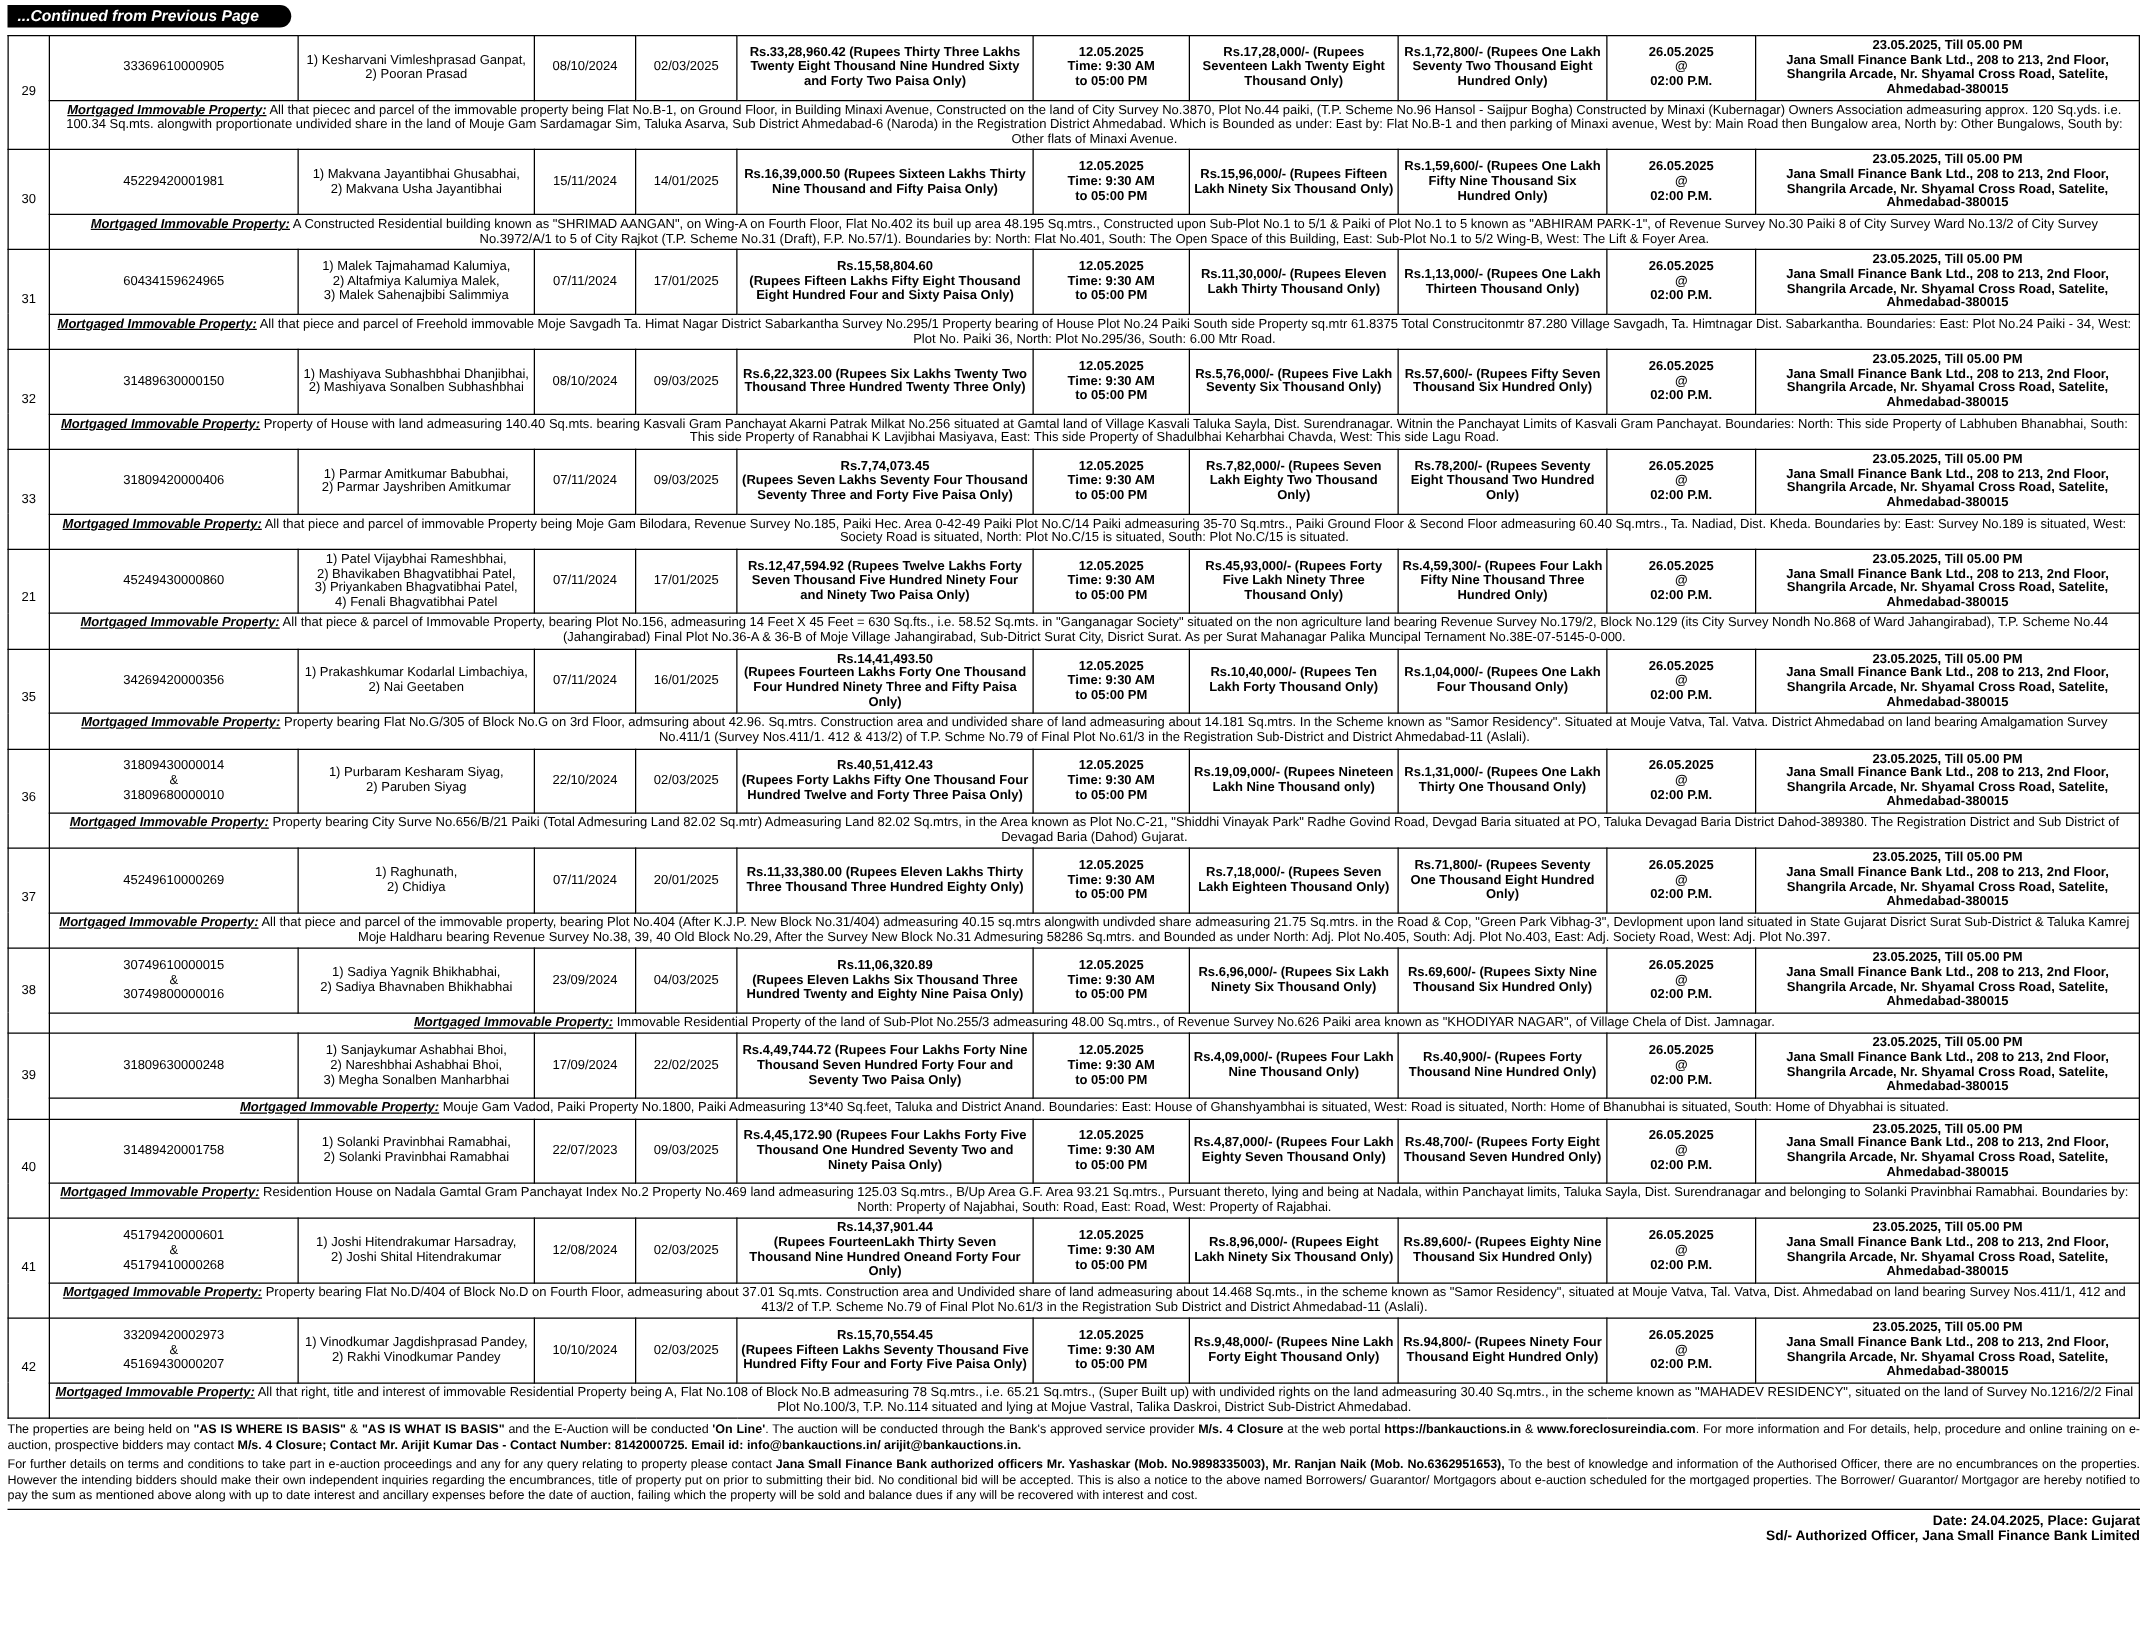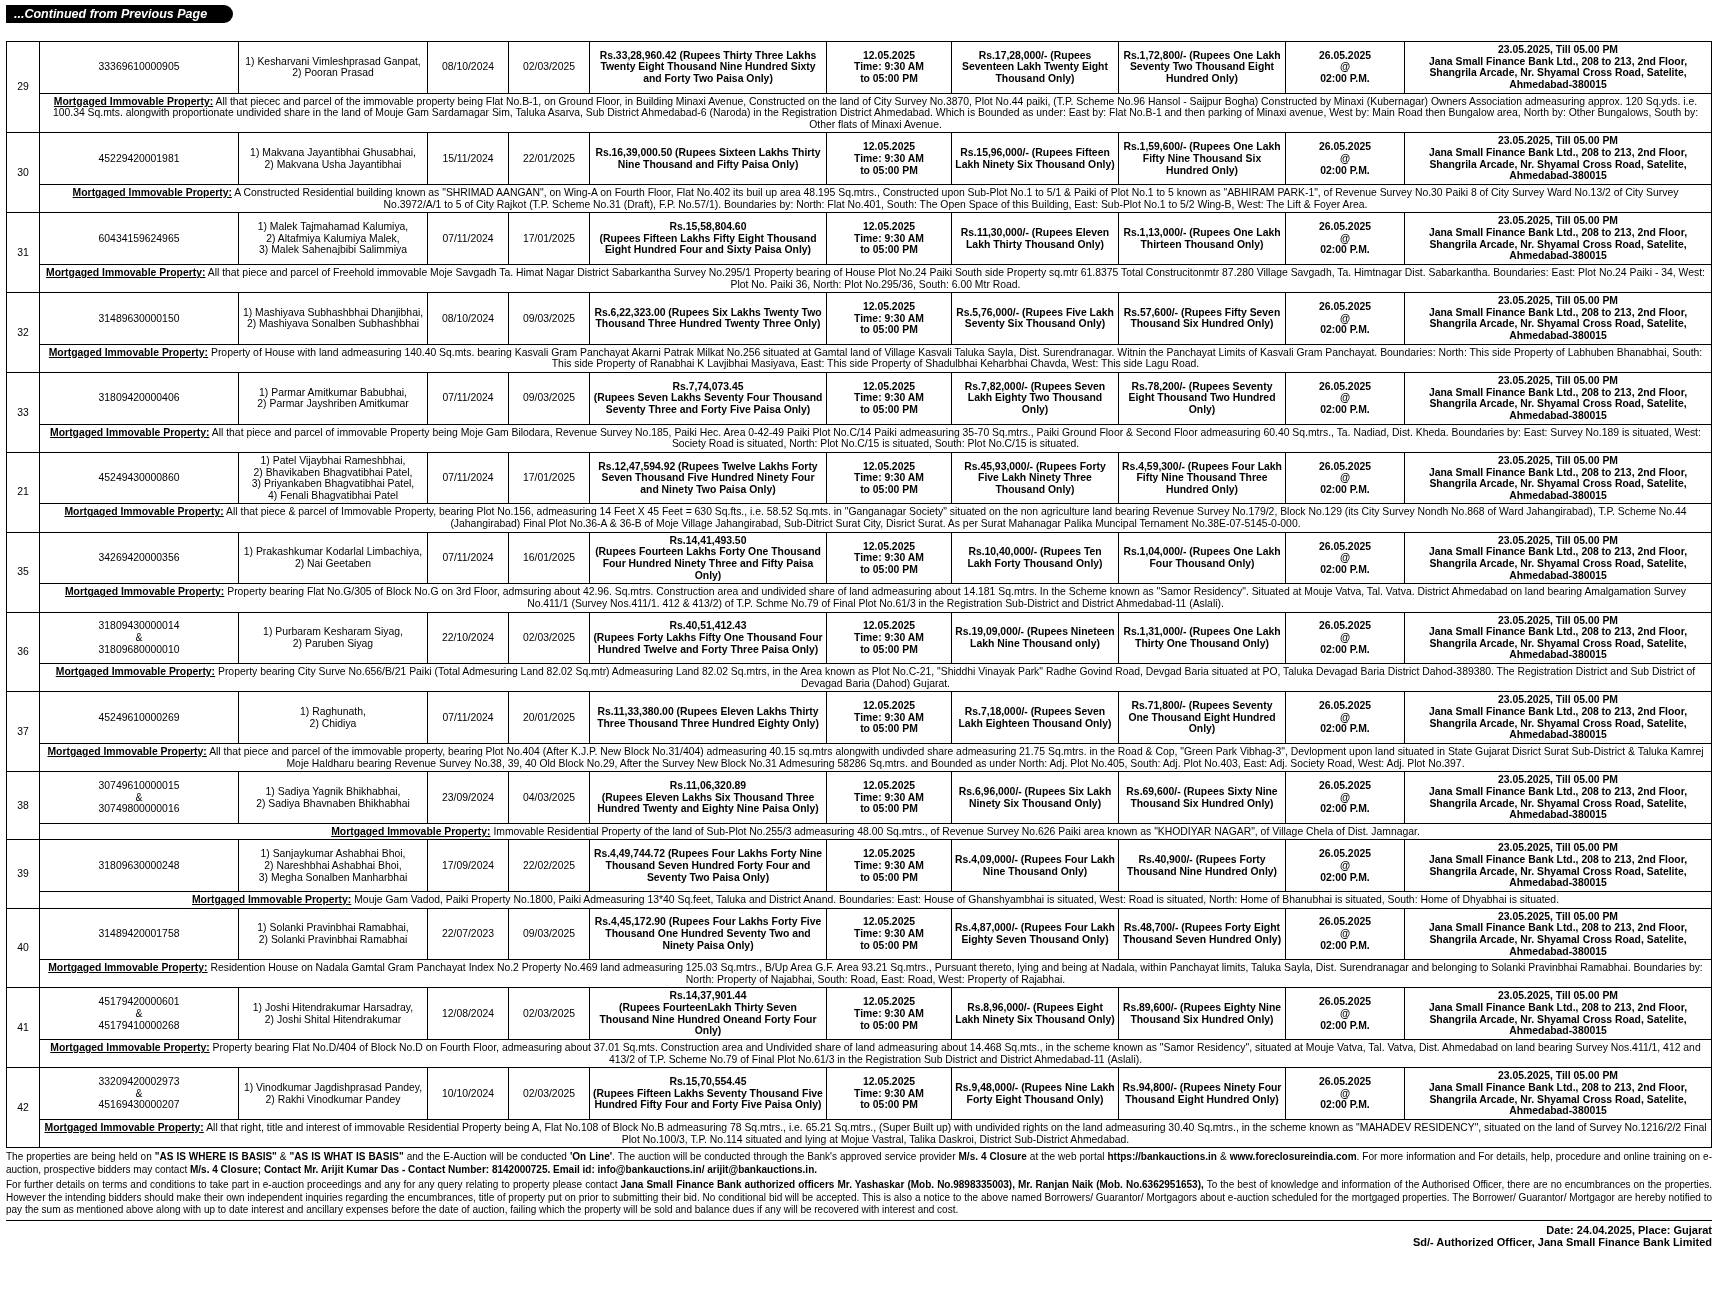--- a/index.html
+++ b/index.html
@@ -8,21 +8,21 @@
     color:#000;
     width:1718px;
   }
   .page{width:1718px;padding:4px 6px 2px 6px;box-sizing:border-box;}
   .contbar{
     display:inline-block;
     background:#000;color:#fff;
     font-style:italic;font-weight:bold;font-size:12.5px;
     padding:2px 26px 2px 8px;
     border-radius:0 10px 10px 0;
-    margin-bottom:18px;
+    margin-bottom:6px;
   }
   table.main{
     border-collapse:collapse;
     width:100%;
     table-layout:fixed;
     border:1.6px solid #000;
   }
   table.main td{
     border:1px solid #000;
     vertical-align:middle;
@@ -41,21 +41,21 @@
   td.inspect{width:118px;}
   td.lastdate{width:112px;}
   td.auction{width:300px;font-weight:bold;font-size:10.3px;line-height:1.25;}
   td.mortgage{
     text-align:left;
     font-size:10.2px;
     line-height:1.2;
     padding:2px 5px;
   }
   .bold{font-weight:bold;}
-  .u{text-decoration:underline;}
+  .u{text-decoration:underline;font-style:italic;}
   .amt-main{font-weight:bold;}
   .inspect-line{line-height:1.25;}
   .footer{
     margin-top:3px;
     font-size:10px;
     line-height:1.28;
     text-align:justify;
   }
   .footer p{margin:0 0 2px 0;}
   .footerline{
@@ -88,21 +88,21 @@
           <td class="auction">23.05.2025, Till 05.00 PM<br>Jana Small Finance Bank Ltd., 208 to 213, 2nd Floor, Shangrila Arcade, Nr. Shyamal Cross Road, Satelite, Ahmedabad-380015</td>
         </tr>
         <tr>
           <td class="mortgage" colspan="10"><span class="bold u">Mortgaged Immovable Property:</span><span> All that piecec and parcel of the immovable property being Flat No.B-1, on Ground Floor, in Building Minaxi Avenue, Constructed on the land of City Survey No.3870, Plot No.44 paiki, (T.P. Scheme No.96 Hansol - Saijpur Bogha) Constructed by Minaxi (Kubernagar) Owners Association admeasuring approx. 120 Sq.yds. i.e. 100.34 Sq.mts. alongwith proportionate undivided share in the land of Mouje Gam Sardamagar Sim, Taluka Asarva, Sub District Ahmedabad-6 (Naroda) in the Registration District Ahmedabad. Which is Bounded as under: East by: Flat No.B-1 and then parking of Minaxi avenue, West by: Main Road then Bungalow area, North by: Other Bungalows, South by: Other flats of Minaxi Avenue.</span></td>
         </tr>
         <tr>
           <td class="srno" rowspan="2">30</td>
           <td class="loan">45229420001981</td>
           <td class="borrower">1) Makvana Jayantibhai Ghusabhai,<br>2) Makvana Usha Jayantibhai</td>
           <td class="d1">15/11/2024</td>
-          <td class="d2">22/01/2025</td>
+          <td class="d2">14/01/2025</td>
           <td class="reserve amt-main">Rs.16,39,000.50 (Rupees Sixteen Lakhs Thirty Nine Thousand and Fifty Paisa Only)</td>
           <td class="inspect inspect-line bold">12.05.2025<br>Time: 9:30 AM<br>to 05:00 PM</td>
           <td class="emd bold">Rs.15,96,000/- (Rupees Fifteen Lakh Ninety Six Thousand Only)</td>
           <td class="incr bold">Rs.1,59,600/- (Rupees One Lakh Fifty Nine Thousand Six Hundred Only)</td>
           <td class="lastdate bold">26.05.2025<br>@<br>02:00 P.M.</td>
           <td class="auction">23.05.2025, Till 05.00 PM<br>Jana Small Finance Bank Ltd., 208 to 213, 2nd Floor, Shangrila Arcade, Nr. Shyamal Cross Road, Satelite, Ahmedabad-380015</td>
         </tr>
         <tr>
           <td class="mortgage" colspan="10"><span class="bold u">Mortgaged Immovable Property:</span><span> A Constructed Residential building known as "SHRIMAD AANGAN", on Wing-A on Fourth Floor, Flat No.402 its buil up area 48.195 Sq.mtrs., Constructed upon Sub-Plot No.1 to 5/1 &amp; Paiki of Plot No.1 to 5 known as "ABHIRAM PARK-1", of Revenue Survey No.30 Paiki 8 of City Survey Ward No.13/2 of City Survey No.3972/A/1 to 5 of City Rajkot (T.P. Scheme No.31 (Draft), F.P. No.57/1). Boundaries by: North: Flat No.401, South: The Open Space of this Building, East: Sub-Plot No.1 to 5/2 Wing-B, West: The Lift &amp; Foyer Area.</span></td>
         </tr>

